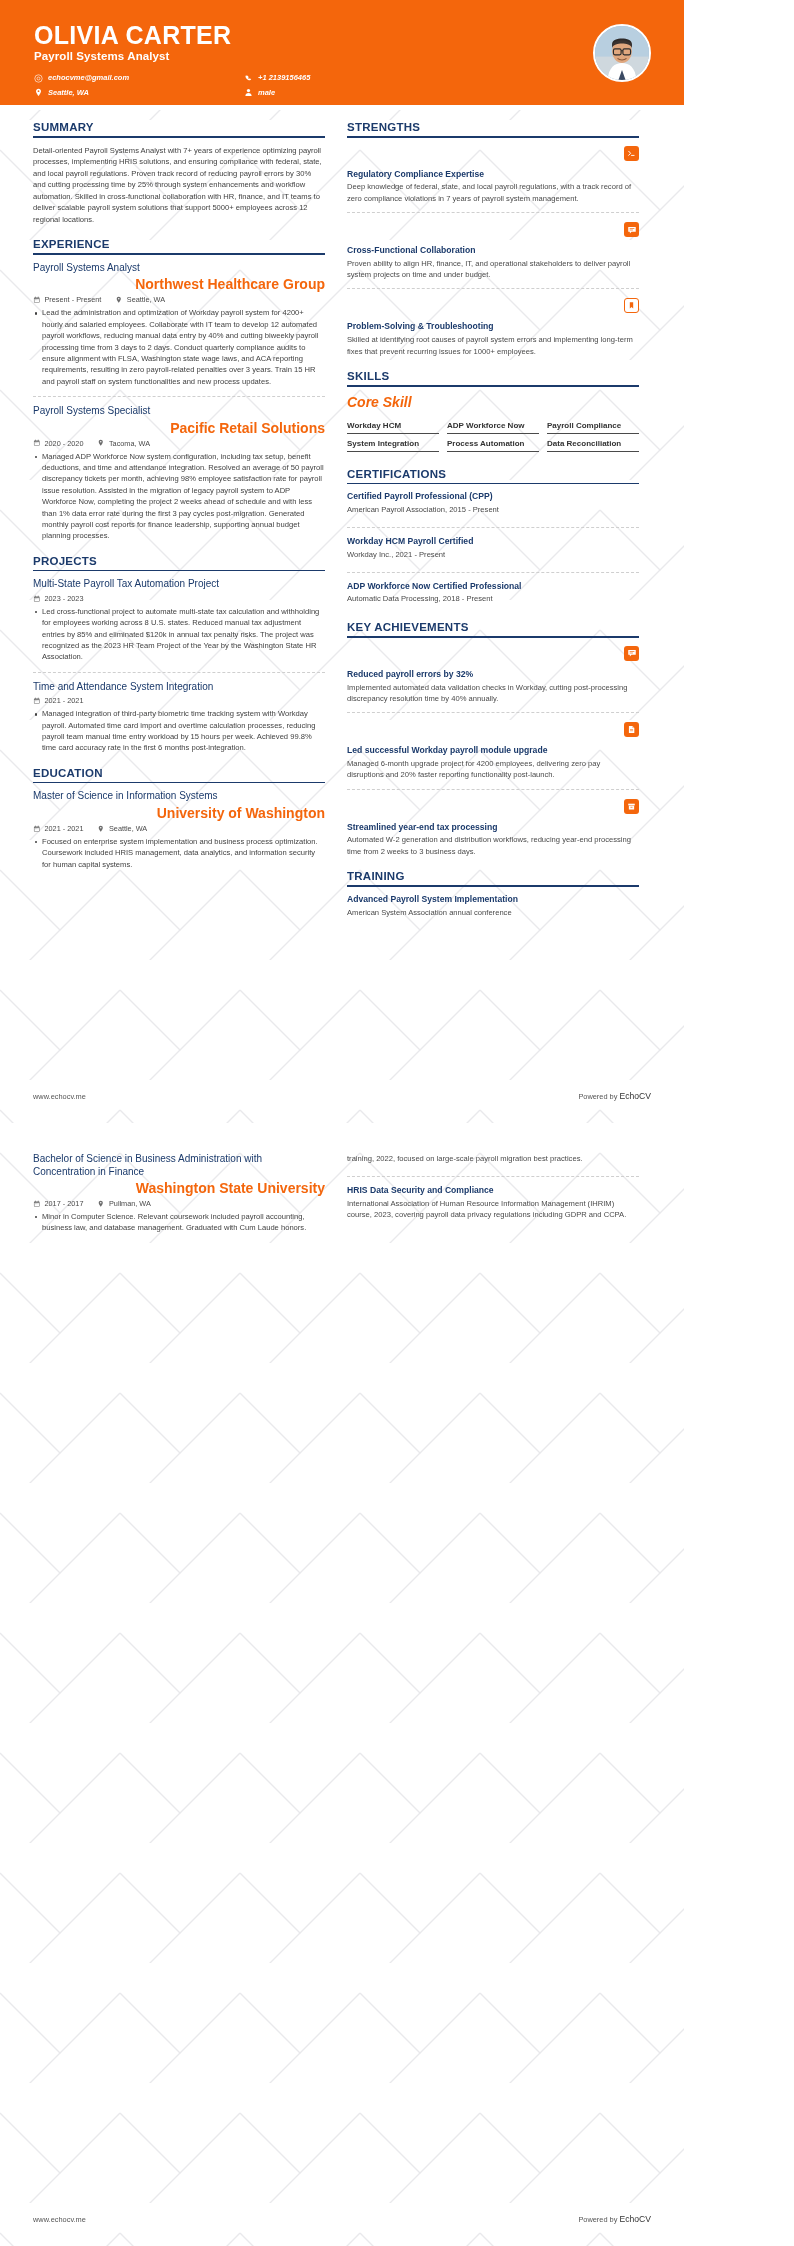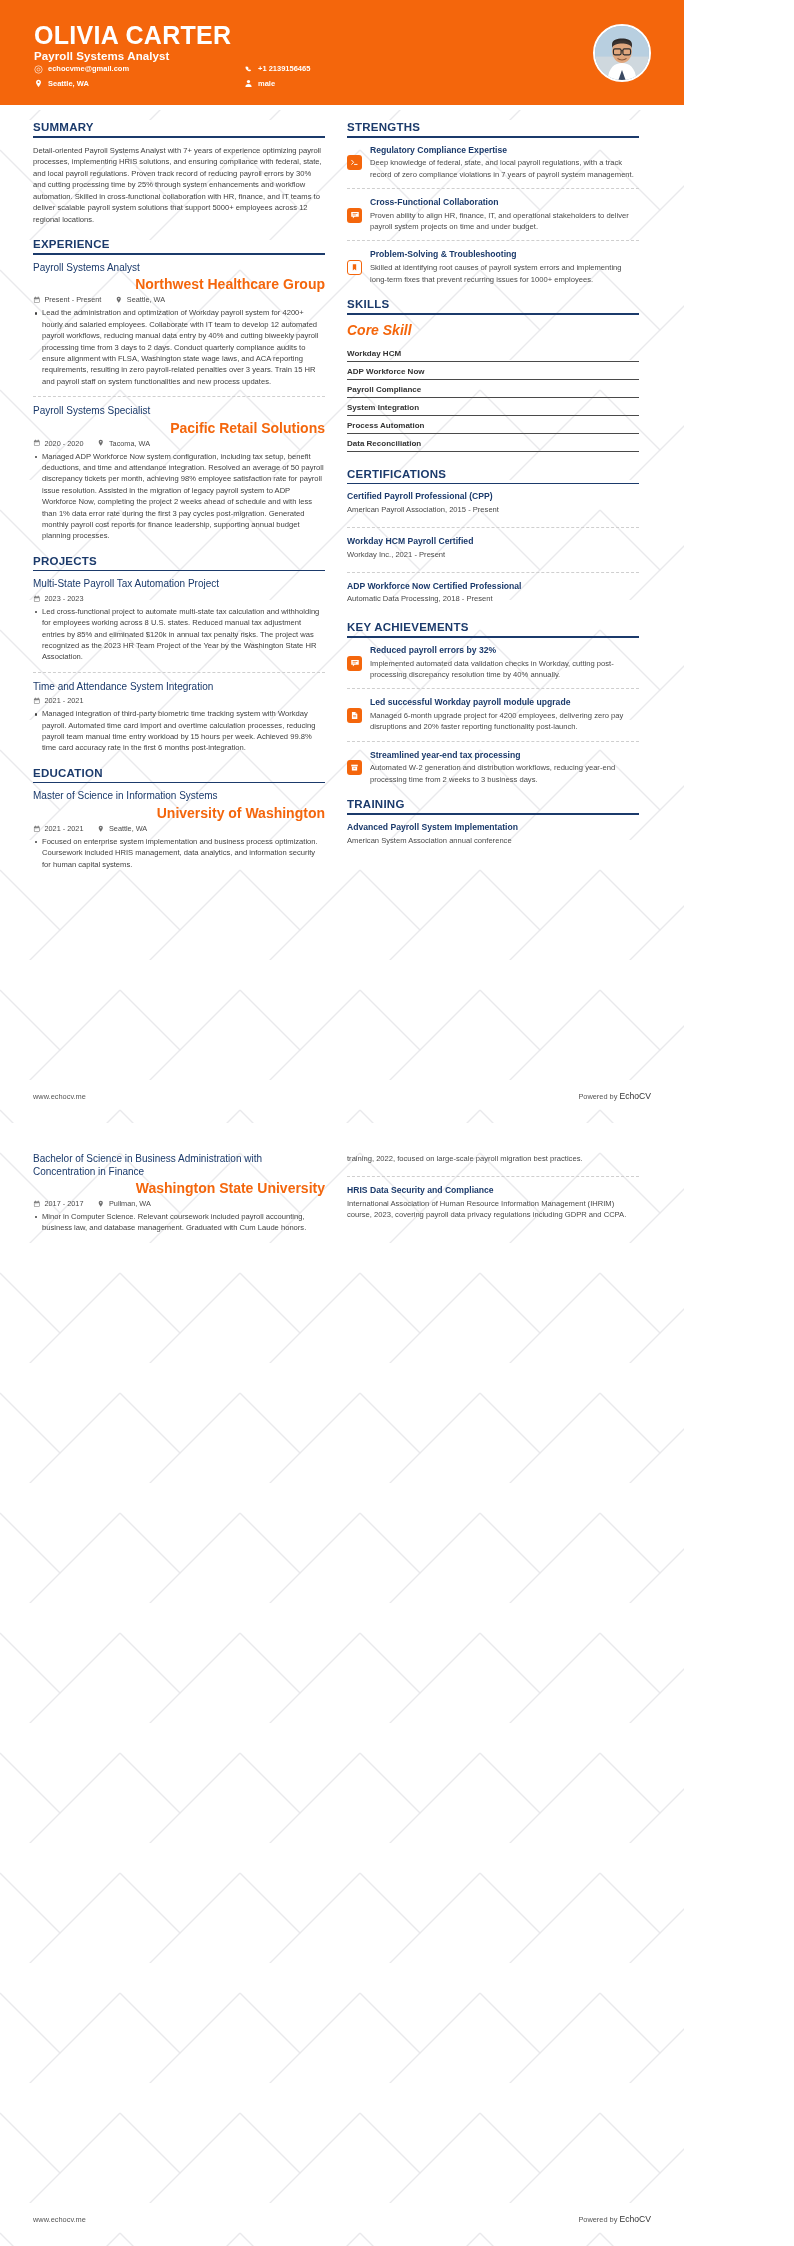--- a/index.html
+++ b/index.html
@@ -44,21 +44,23 @@
   }
   .hdr-title {
     font-size: 11.5px;
     font-weight: bold;
     margin-top: 2px;
     letter-spacing: 0.1px;
   }
   .hdr-contacts {
     display: flex;
     flex-wrap: wrap;
+    margin-top: 9px;
     width: 420px;
+    font-style: italic;
   }
   .contact {
     width: 50%;
     display: flex;
     align-items: center;
     gap: 5px;
     font-size: 7.5px;
     font-weight: bold;
     line-height: 1.9;
     white-space: nowrap;
@@ -155,21 +157,21 @@
     height: 2.2px;
     border-radius: 50%;
     background: #3f3f3f;
   }
   .dash-sep {
     border-top: 1px dashed #cfcfcf;
     margin: 8px 0 8px 0;
   }
 
   
-  .sitem { display: flex; gap: 8px; align-items: center; }
+  .sitem { display: flex; gap: 8px; align-items: flex-end; flex-direction: column; }
   .sicon {
     width: 15px; height: 15px; flex: none;
     background: #f4660c;
     border-radius: 3px;
     display: flex; align-items: center; justify-content: center;
     margin-top: 1px;
   }
   .sicon.outline {
     background: #ffffff;
     border: 1.3px solid #f4660c;
@@ -192,21 +194,21 @@
   
   .skill-group-label {
     font-size: 14px;
     font-weight: bold;
     color: #f4660c;
     margin-bottom: 9px;
     font-style: italic;
   }
   .skill-grid {
     display: grid;
-    grid-template-columns: 1fr;
+    grid-template-columns: 1fr 1fr 1fr;
     column-gap: 8px;
   }
   .skill-cell {
     font-size: 8px;
     font-weight: bold;
     color: #333333;
     padding: 2px 0 3px 0;
     border-bottom: 1px solid #4a4a4a;
     margin-bottom: 3px;
   }

